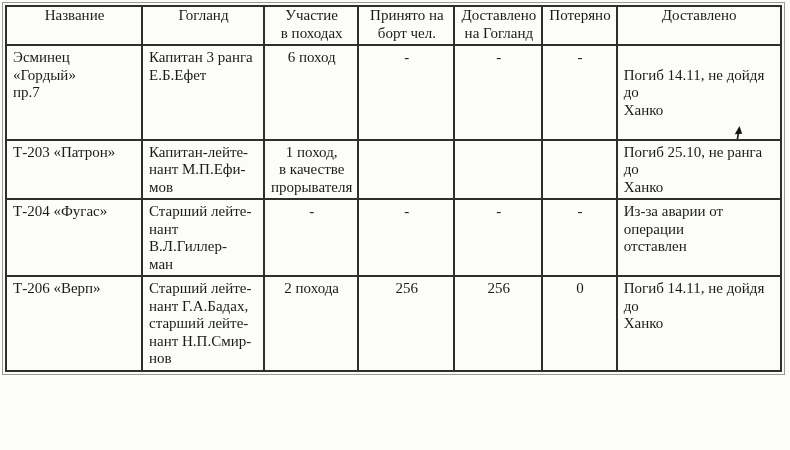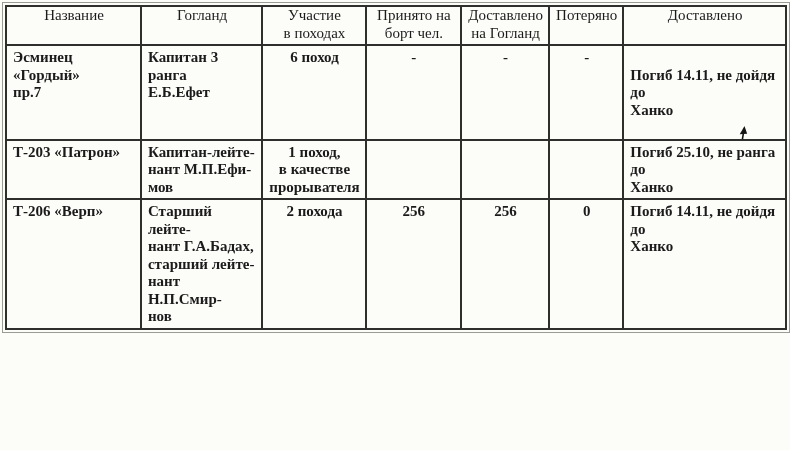--- a/index.html
+++ b/index.html
@@ -25,21 +25,20 @@
   col.c4{width:88px}
   col.c5{width:74px}
   col.c6{width:164px}
   th,td{
     border:2px solid #2e2e2c;
     vertical-align:top;
     padding:3px 5px 2px 6px;
     font-size:15px;line-height:17.5px;
     white-space:pre-line;
     overflow:hidden;
-    font-weight:bold;
   }
   th{
     font-weight:normal;text-align:center;
     padding-top:0;
   }
   
   td:nth-child(3),td:nth-child(4),td:nth-child(5),td:nth-child(6){text-align:center;}
   td.dot-cell{text-align:center;color:#3a3a38;}
   tr.h-hdr{height:34px}
   tr.h-r0{height:46px}
@@ -109,20 +108,32 @@
 мов</td>
         <td>1 поход,
 в качестве
 прорывателя</td>
         <td></td>
         <td></td>
         <td></td>
         <td>Погиб 25.10, не ранга до
 Ханко</td>
       </tr>
+      <tr class="h-r3">
+        <td>Т-204 «Фугас»</td>
+        <td>Старший лейте-
+нант В.Л.Гиллер-
+ман</td>
+        <td>-</td>
+        <td>-</td>
+        <td>-</td>
+        <td>-</td>
+        <td>Из-за аварии от операции
+отставлен</td>
+      </tr>
       <tr class="h-r5">
         <td>Т-206 «Верп»</td>
         <td>Старший лейте-
 нант Г.А.Бадах,
 старший лейте-
 нант Н.П.Смир-
 нов</td>
         <td>2 похода</td>
         <td>256</td>
         <td>256</td>

